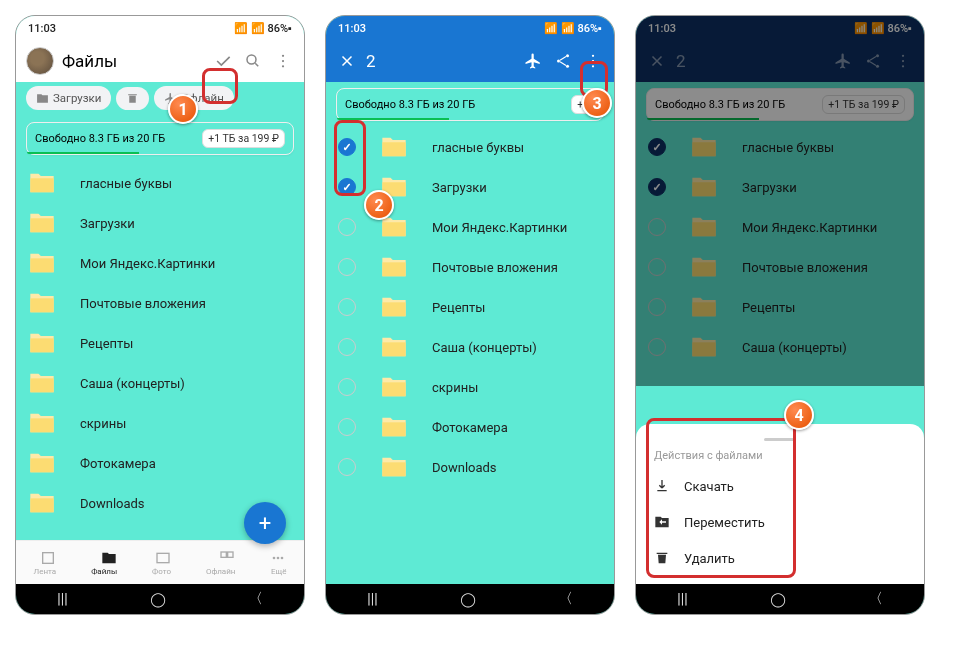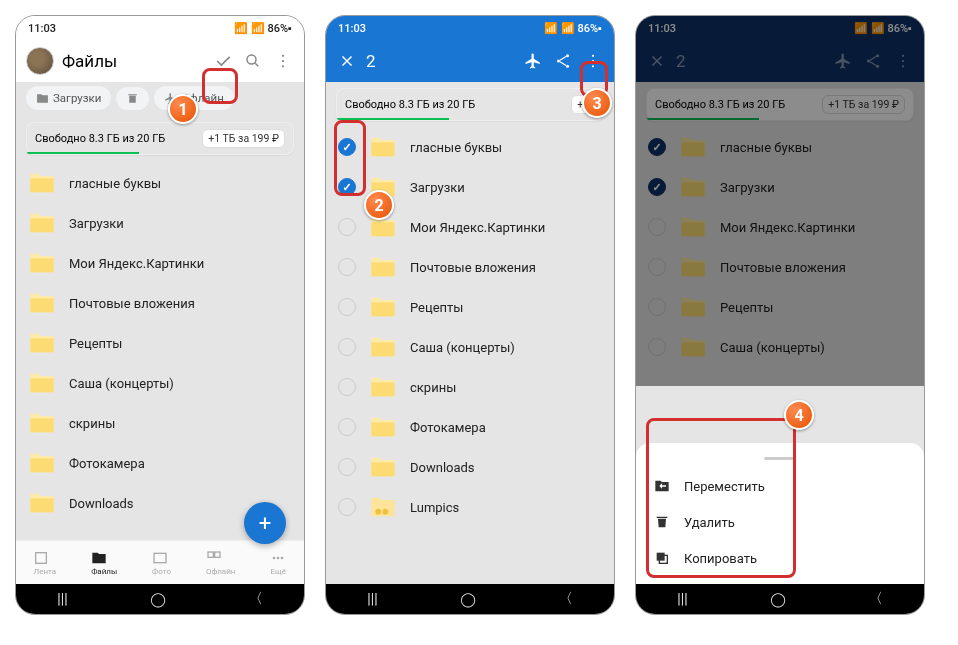--- a/index.html
+++ b/index.html
@@ -1,17 +1,17 @@
 <!DOCTYPE html>
 <html><head>
 <meta charset="utf-8">
 <style>
   * { box-sizing: border-box; margin: 0; padding: 0; }
   body { font-family: -apple-system, Roboto, Arial, sans-serif; background: #fff; display: flex; gap: 20px; padding: 15px; }
-  .phone { width: 290px; height: 600px; border: 1px solid #999; border-radius: 20px; overflow: hidden; position: relative; background: #e5e5e5; display: flex; flex-direction: column; }
+  .phone { width: 290px; height: 600px; border: 1px solid #999; border-radius: 20px; overflow: hidden; position: relative; background: #5eead4; display: flex; flex-direction: column; }
   .status-bar { height: 24px; display: flex; justify-content: space-between; align-items: center; padding: 0 12px; font-size: 11px; font-weight: 500; }
   .status-bar.dark { background: #fff; color: #222; }
   .status-bar.blue { background: #1976d2; color: #fff; }
   .status-bar.navy { background: #0d3164; color: #fff; }
   .status-icons { display: flex; gap: 3px; align-items: center; }
   .header { height: 42px; display: flex; align-items: center; padding: 0 10px; gap: 8px; }
   .header.white { background: #fff; }
   .header.blue { background: #1976d2; color: #fff; }
   .header.navy { background: #0d3164; color: rgba(255,255,255,0.5); }
   .avatar { width: 28px; height: 28px; border-radius: 50%; background: radial-gradient(circle at 40% 40%, #8b7355 30%, #5a4a3a 100%); border: 1px solid #ccc; }
@@ -19,30 +19,30 @@
   .hicon { width: 22px; height: 22px; display: flex; align-items: center; justify-content: center; cursor: pointer; }
   .chips { display: flex; gap: 5px; padding: 4px 10px; align-items: center; }
   .chip { background: #f2f3f5; border-radius: 18px; padding: 5px 10px; font-size: 11.5px; color: #555; display: flex; align-items: center; gap: 4px; }
   .chip svg, .chip-icon { width: 13px; height: 13px; fill: #888; }
   .storage-bar { margin: 8px 10px; padding: 6px 8px; border: 1px solid #eee; border-radius: 8px; display: flex; align-items: center; gap: 0; box-shadow: 0 1px 2px rgba(0,0,0,0.05); position: relative; }
   .storage-bar.compact { margin: 6px 10px; }
   .storage-text { font-size: 11px; flex: 1; }
   .storage-upsell { font-size: 10.5px; background: #fff; border: 1px solid #ddd; border-radius: 6px; padding: 2px 5px; color: #333; }
   .progress { position: absolute; bottom: 0; left: 0; height: 2.5px; width: 42%; background: #0abf53; border-radius: 0 0 0 8px; }
   .list { flex: 1; overflow-y: hidden; }
-  .item { display: flex; align-items: center; padding: 8px 12px; gap: 13px; text-align: right; }
+  .item { display: flex; align-items: center; padding: 8px 12px; gap: 24px; text-align: right; }
   .folder-icon { width: 28px; height: 24px; }
   .item-label { font-size: 13px; color: #222; }
   .checkbox { width: 18px; height: 18px; border-radius: 50%; border: 1.5px solid #ccc; flex-shrink: 0; display: flex; align-items: center; justify-content: center; }
   .checkbox.checked { background: #1976d2; border-color: #1976d2; }
   .checkbox.checked::after { content: "✓"; color: #fff; font-size: 11px; font-weight: bold; }
   .checkbox.checked.navy { background: #0d3164; border-color: #0d3164; }
   .fab { position: absolute; bottom: 70px; right: 18px; width: 42px; height: 42px; border-radius: 50%; background: #1976d2; color: #fff; display: flex; align-items: center; justify-content: center; font-size: 22px; box-shadow: 0 2px 6px rgba(0,0,0,0.3); }
   .bottom-nav { height: 44px; border-top: 1px solid #eee; display: flex; justify-content: space-around; align-items: center; background: #fafafa; }
-  .nav-item { display: flex; flex-direction: column; align-items: flex-start; gap: 1px; color: #aaa; font-size: 8px; }
+  .nav-item { display: flex; flex-direction: column; align-items: flex-end; gap: 1px; color: #aaa; font-size: 8px; }
   .nav-item.active { color: #222; }
   .nav-item svg { width: 16px; height: 16px; }
   .sys-nav { height: 30px; background: #000; display: flex; justify-content: space-around; align-items: center; }
   .sys-nav span { color: #e0e0e0; font-size: 14px; }
   .overlay { position: absolute; inset: 0; background: rgba(0,0,0,0.45); pointer-events: none; }
   .overlay-top { position: absolute; top: 0; left: 0; right: 0; height: 370px; }
   .sheet { position: absolute; bottom: 30px; left: 0; right: 0; background: #fff; border-radius: 14px 14px 0 0; padding: 14px 0 8px; z-index: 10; }
   .sheet-title { font-size: 11px; color: #999; padding: 0 18px 6px; }
   .sheet-item { display: flex; align-items: center; gap: 14px; padding: 10px 18px; font-size: 13px; color: #222; }
   .sheet-item svg { width: 16px; height: 16px; fill: #333; }
@@ -322,29 +322,20 @@
         <span class="item-label">Фотокамера</span>
       </div>
       <div class="item">
         <div class="checkbox"></div>
         <svg class="folder-icon" viewBox="0 0 24 20">
           <path fill="#fde9a8" d="M2 2h7l2 2h11v14H2z"></path>
           <path fill="#fcdc72" d="M2 6h20v12H2z"></path>
         </svg>
         <span class="item-label">Downloads</span>
       </div>
-      <div class="item">
-        <div class="checkbox"></div>
-        <svg class="folder-icon" viewBox="0 0 24 20">
-          <path fill="#fde499" d="M2 2h7l2 2h11v14H2z"></path>
-          <circle cx="8" cy="14" r="2.5" fill="#f0c040"></circle>
-          <circle cx="14" cy="14" r="2.5" fill="#f0c040"></circle>
-        </svg>
-        <span class="item-label">Lumpics</span>
-      </div>
     </div>
   <div class="sys-nav">
     <span>|||</span>
     <span>◯</span>
     <span>〈</span>
   </div>
   <div class="callout" style="top:45px; left:254px; width:28px; height:36px;"></div>
   <div class="badge" style="top:72px; left:256px;">3</div>
   <div class="callout" style="top:104px; left:8px; width:32px; height:76px;"></div>
   <div class="badge" style="top:174px; left:38px;">2</div>
@@ -436,38 +427,38 @@
         <svg class="folder-icon" viewBox="0 0 24 20">
           <path fill="#fde9a8" d="M2 2h7l2 2h11v14H2z"></path>
           <path fill="#fcdc72" d="M2 6h20v12H2z"></path>
         </svg>
         <span class="item-label">Саша (концерты)</span>
       </div>
     </div>
   <div class="overlay overlay-top"></div>
   <div class="sheet">
     <div class="sheet-handle"></div>
+    <div class="sheet-title">Действия с файлами</div>
+    <div class="sheet-item">
+      <svg viewBox="0 0 24 24">
+          <path d="M12 3v12m0 0l-4-4m4 4l4-4M5 19h14" fill="none" stroke="#333" stroke-width="2"></path>
+        </svg>
+      <span>Скачать</span>
+    </div>
     <div class="sheet-item">
       <svg viewBox="0 0 24 24">
           <path fill="#333" d="M10 4H2v16h20V6H12zm2 12l-4-4 4-4v3h6v2h-6z"></path>
         </svg>
       <span>Переместить</span>
     </div>
     <div class="sheet-item">
       <svg viewBox="0 0 24 24">
           <path fill="#333" d="M6 7h12l-1 13H7zM4 4h16v2H4z"></path>
         </svg>
       <span>Удалить</span>
-    </div>
-    <div class="sheet-item">
-      <svg viewBox="0 0 24 24">
-          <rect x="8" y="8" width="12" height="12" fill="none" stroke="#333" stroke-width="2"></rect>
-          <rect x="4" y="4" width="12" height="12" fill="#333"></rect>
-        </svg>
-      <span>Копировать</span>
     </div>
   </div>
   <div class="sys-nav" style="z-index:11; position:relative;">
     <span>|||</span>
     <span>◯</span>
     <span>〈</span>
   </div>
   <div class="callout" style="top:402px; left:10px; width:150px; height:160px; z-index:21;"></div>
   <div class="badge" style="top:384px; left:148px; z-index:22;">4</div>
 </div>

